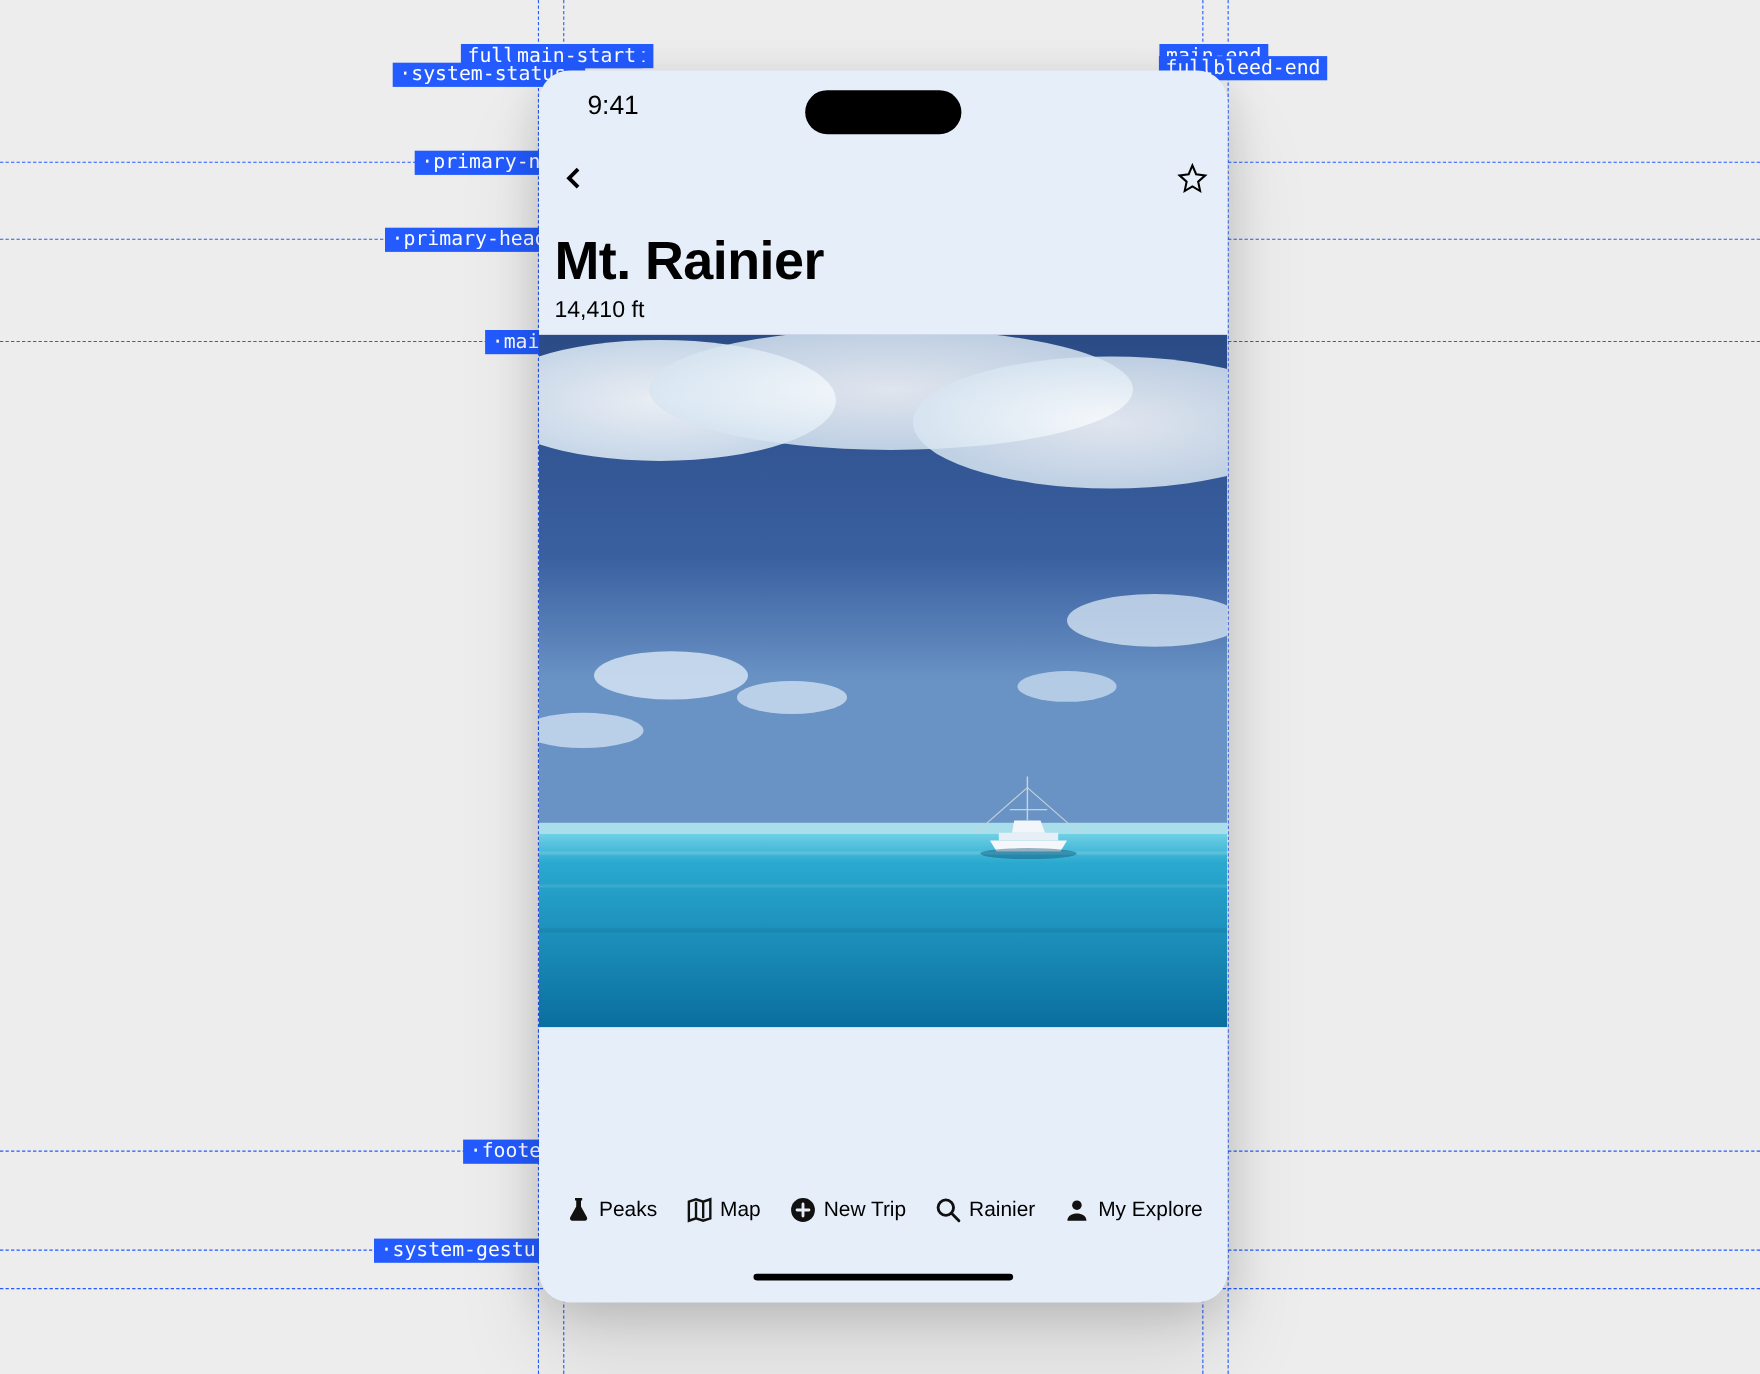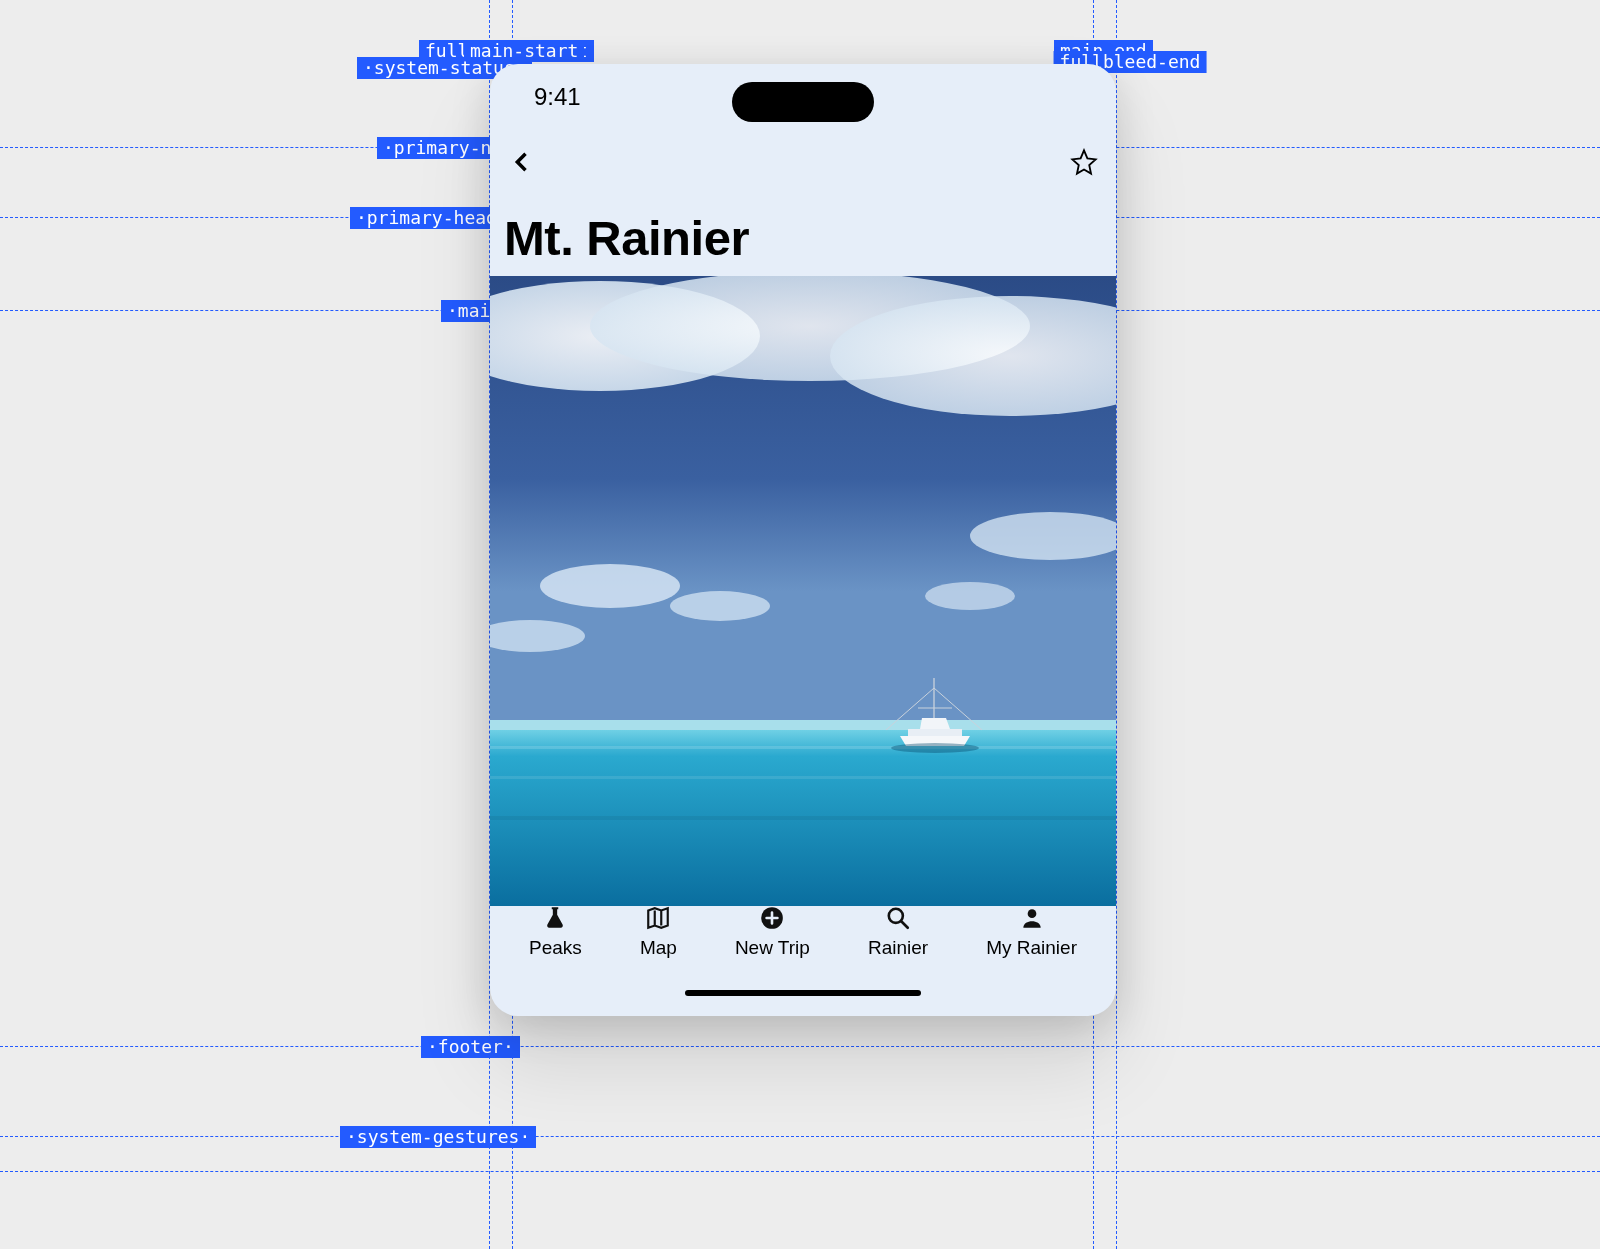--- a/index.html
+++ b/index.html
@@ -11,21 +11,21 @@
       position: relative;
       overflow: hidden;
     }
 
     
     .device {
       position: absolute;
       left: 490px;
       top: 64px;
       width: 626px;
-      height: 952px;
+      height: 1120px;
       border-radius: 28px;
       background: #e6eef9;
       box-shadow: 0 10px 40px rgba(0,0,0,.15), 0 50px 80px rgba(0,0,0,.1);
       overflow: hidden;
     }
 
     
     .status-bar { height: 66px; display:flex; align-items:center; padding:0 44px; position:relative;}
     .status-time { font-size: 24px; font-weight: 500; }
     .notch { position:absolute; left:50%; top:18px; transform:translateX(-50%);
@@ -41,21 +41,21 @@
     .header h1 { font-size:49px; font-weight:800; letter-spacing:-0.5px; }
     .header .sub { font-size:21px; margin-top:4px; }
 
     
     .hero { width:100%; height:630px; position:relative; overflow:hidden; }
     .hero svg { width:100%; height:100%; display:block; }
 
     
     .tabbar { position:absolute; bottom:46px; left:0; right:0; height:76px;
               display:flex; justify-content:space-around; align-items:center; padding:0 10px;}
-    .tab { display:flex; flex-direction:column; align-items:center; gap:6px; cursor:pointer; }
+    .tab { display:flex; flex-direction:row; align-items:center; gap:6px; cursor:pointer; }
     .tab svg { width:26px; height:26px; }
     .tab span { font-size:19px; }
 
     .gesture-bar { position:absolute; bottom:20px; left:50%; transform:translateX(-50%);
                    width:236px; height:6px; background:#000; border-radius:4px; }
 
     
     .guide-line { position:absolute; pointer-events:none; }
     .h-line { left:0; right:0; height:0; border-top:1px dashed #235bff; }
     .v-line { top:0; bottom:0; width:0; border-left:1px dashed #235bff; }
@@ -119,20 +119,21 @@
     </div>
     <div class="icon-btn" aria-label="Favorite">
       <svg viewBox="0 0 24 24">
           <path d="M12 2l2.9 6.9L22 9.8l-5.5 4.9L18 22l-6-3.6L6 22l1.5-7.3L2 9.8l7.1-0.9L12 2z" fill="none" stroke="#000" stroke-width="1.6"></path>
         </svg>
     </div>
   </div>
 
   <div class="header">
     <h1>Mt. Rainier</h1>
+    <div class="sub">14,410 ft</div>
   </div>
 
   <div class="hero">
     <svg viewBox="0 0 626 630" preserveAspectRatio="xMidYMid slice">
       <defs>
         <linearGradient id="sky" x1="0" y1="0" x2="0" y2="1">
           <stop offset="0%" stop-color="#2b4b86"></stop>
           <stop offset="45%" stop-color="#3a60a0"></stop>
           <stop offset="70%" stop-color="#6a93c5"></stop>
         </linearGradient>
@@ -209,18 +210,18 @@
           <circle cx="10" cy="10" r="6.5" fill="none" stroke="#111" stroke-width="2.4"></circle>
           <line x1="15" y1="15" x2="21" y2="21" stroke="#111" stroke-width="2.4" stroke-linecap="round"></line>
         </svg>
       <span>Rainier</span>
     </div>
     <div class="tab">
       <svg viewBox="0 0 24 24">
           <circle cx="12" cy="8" r="4" fill="#111"></circle>
           <path d="M4 21c0-4 4-6 8-6s8 2 8 6" fill="#111"></path>
         </svg>
-      <span>My Rainier</span>
+      <span>My Explore</span>
     </div>
   </div>
 
   <div class="gesture-bar"></div>
 </div>
 
 </body></html>

